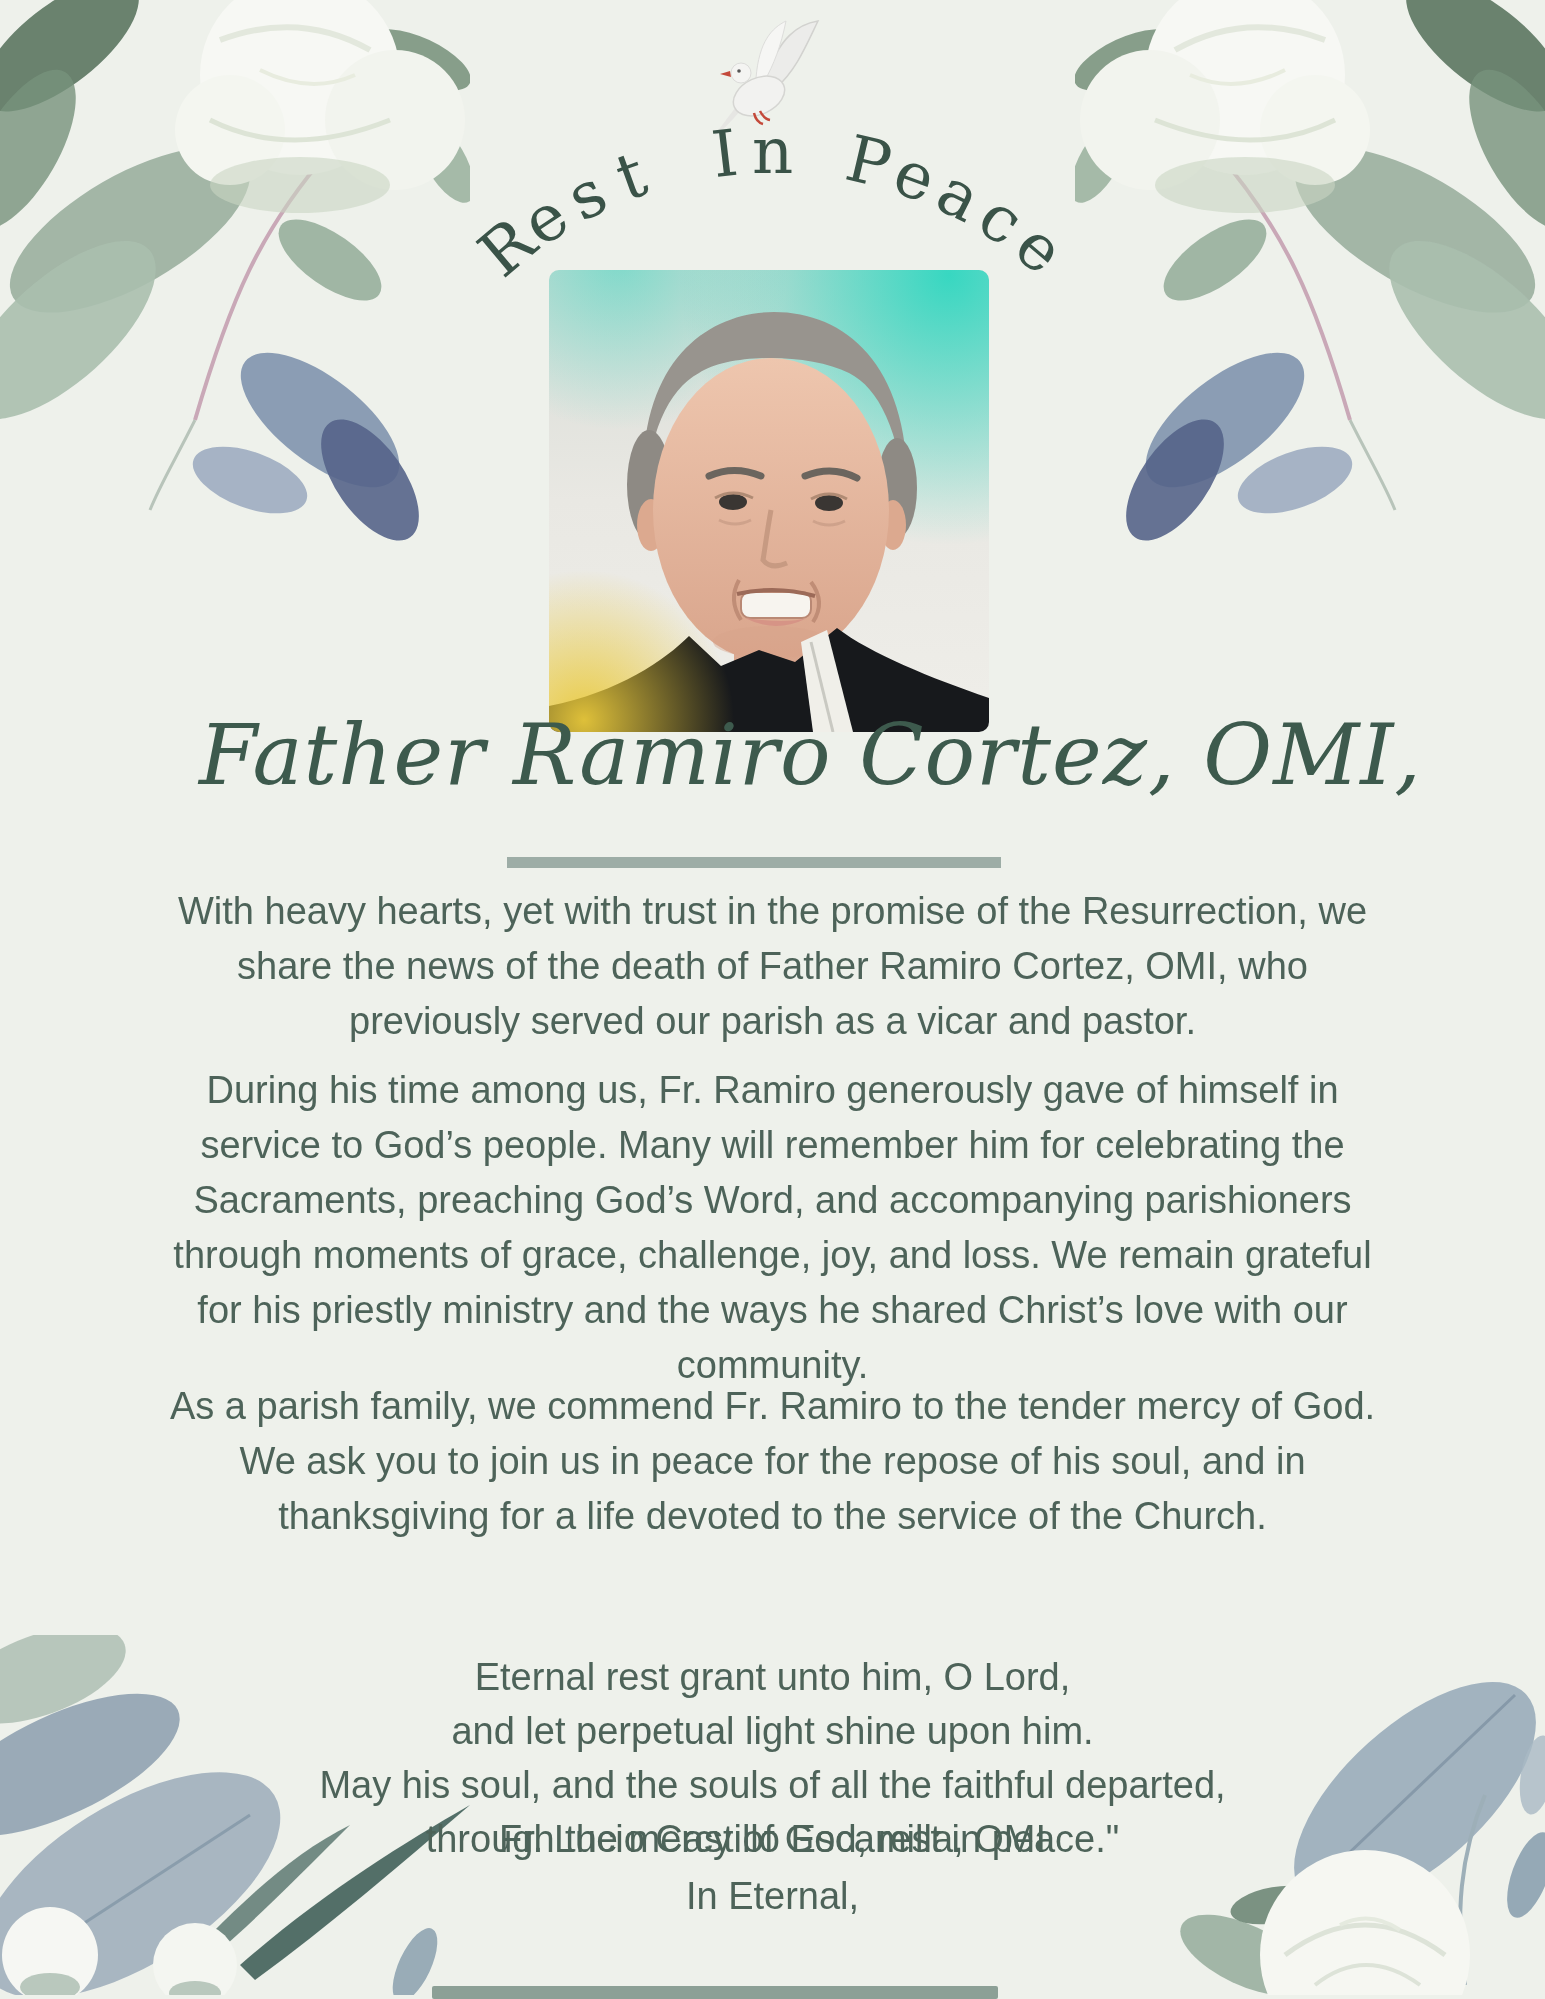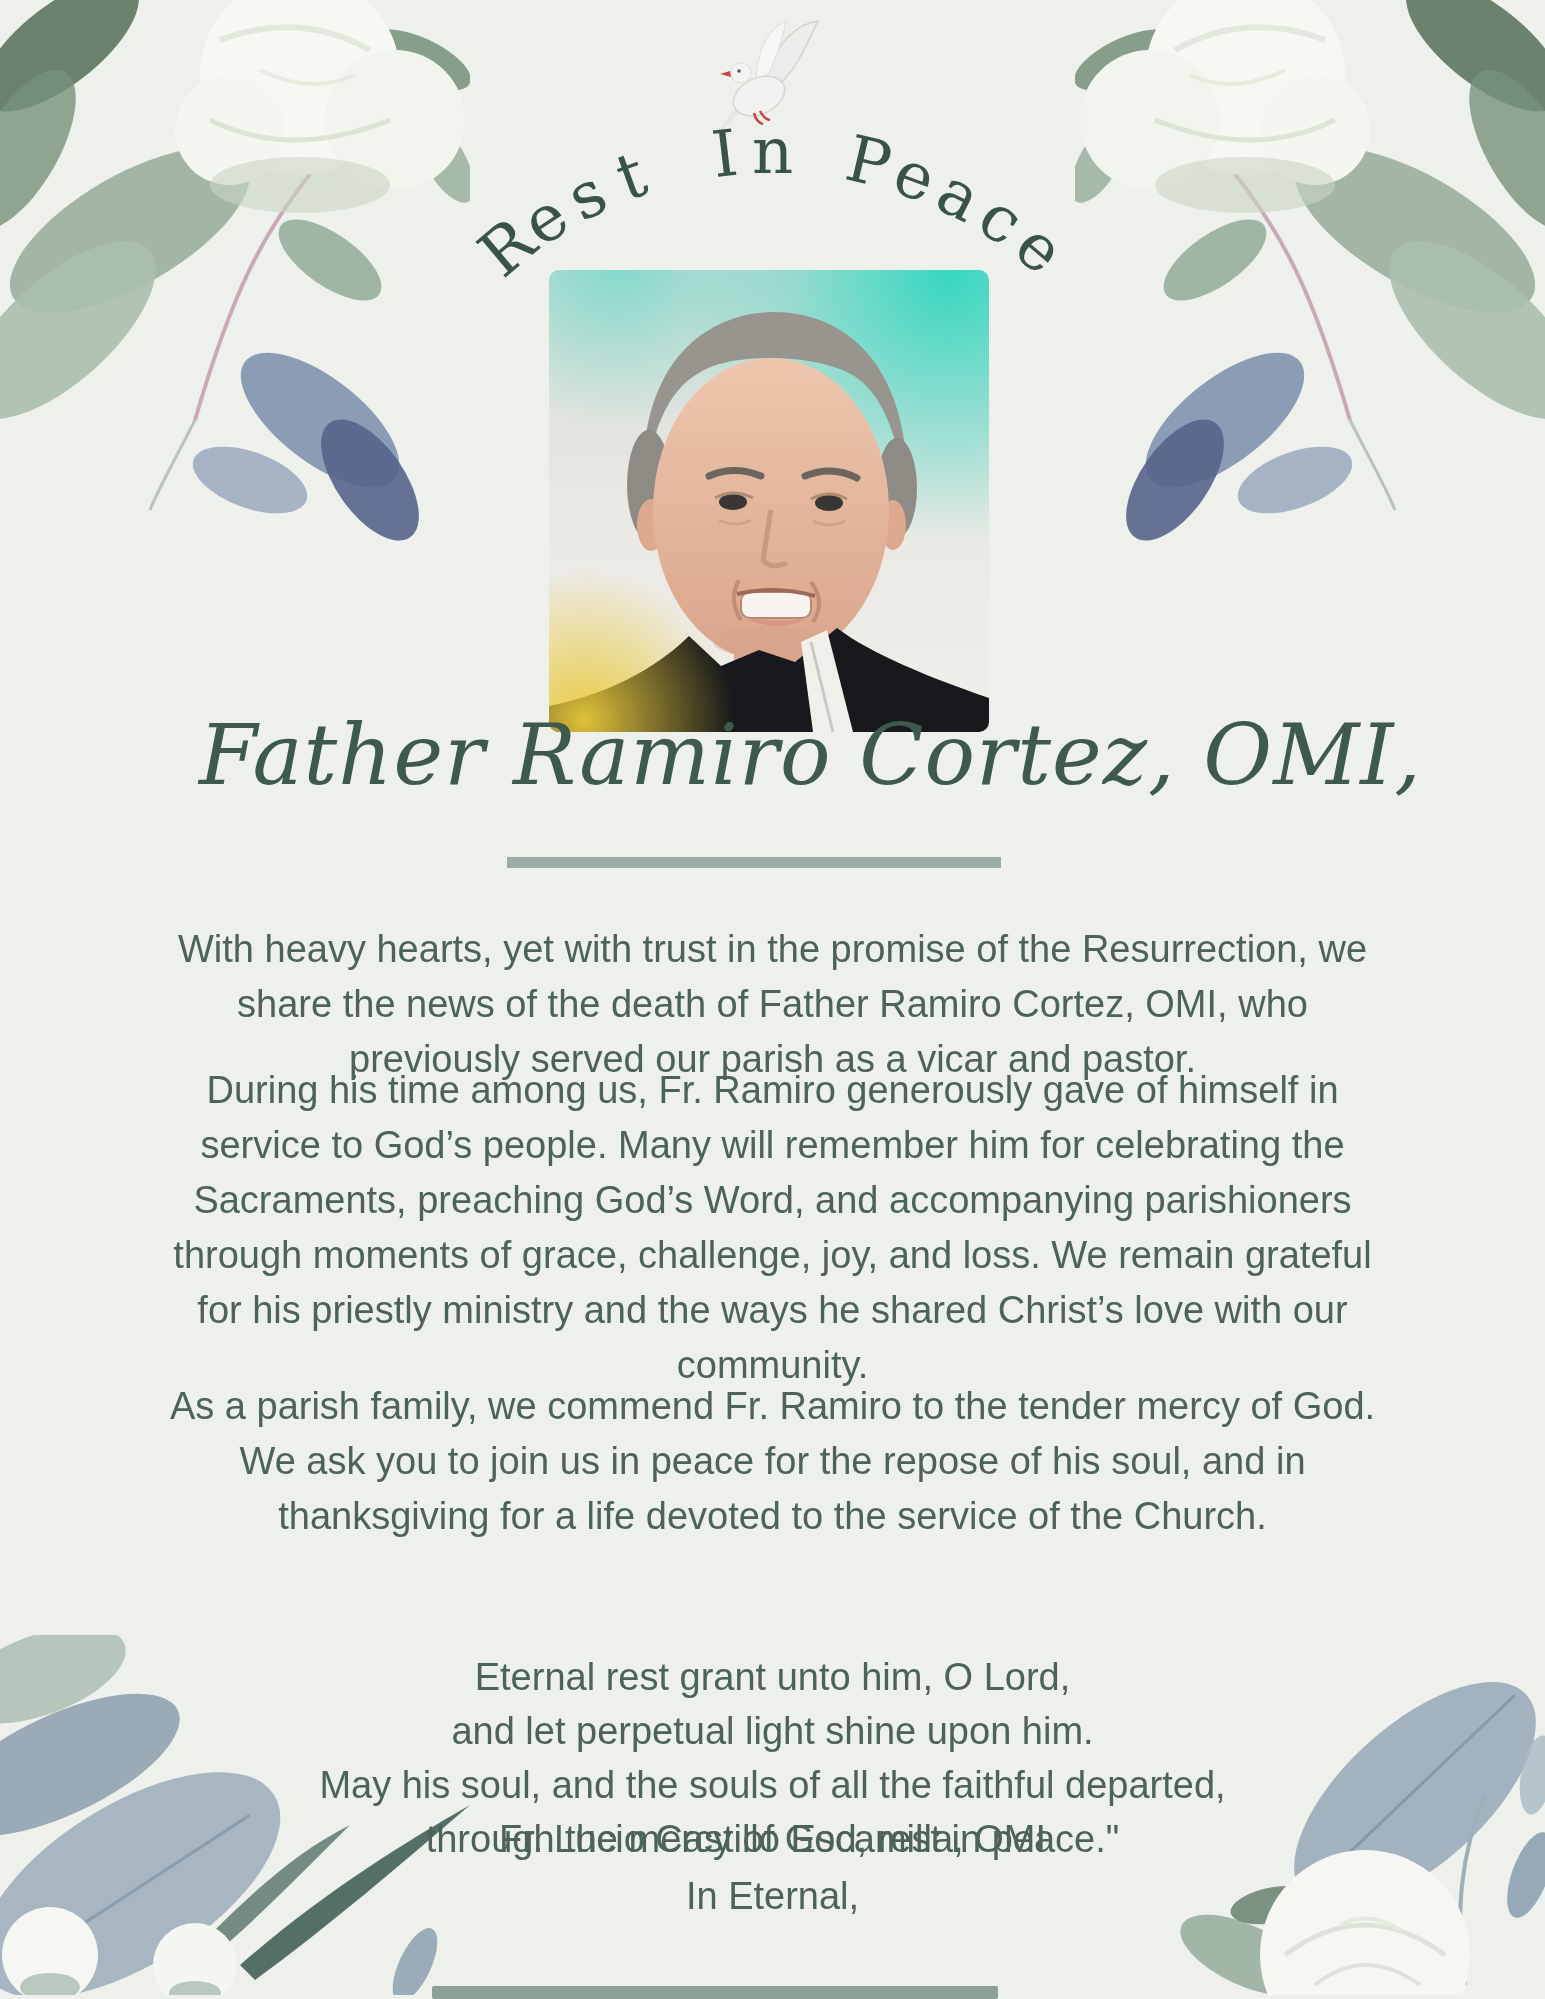--- a/index.html
+++ b/index.html
@@ -47,21 +47,21 @@
   .name-underline{
     position:absolute;top:857px;left:507px;width:494px;height:11px;
     background:#9dada6;
   }
   
   .blk{
     position:absolute;left:0;width:100%;
     text-align:center;white-space:pre-line;
     font-size:38px;line-height:55px;margin:0;color:#4d6359;
   }
-  .p1{top:922px;}
+  .p1{top:884px;}
   .p2{top:1051px;margin-top:12px;}
   .p3{top:1379px;}
   .note{top:1556px;}
   .prayer{top:1650px;line-height:54px;}
   .closing{top:1869px;}
   .signature{top:1812px;}
   .bottom-bar{
     position:absolute;top:1986px;left:432px;width:566px;height:13px;
     background:#7a9287;opacity:.85;border-radius:2px;
   }

